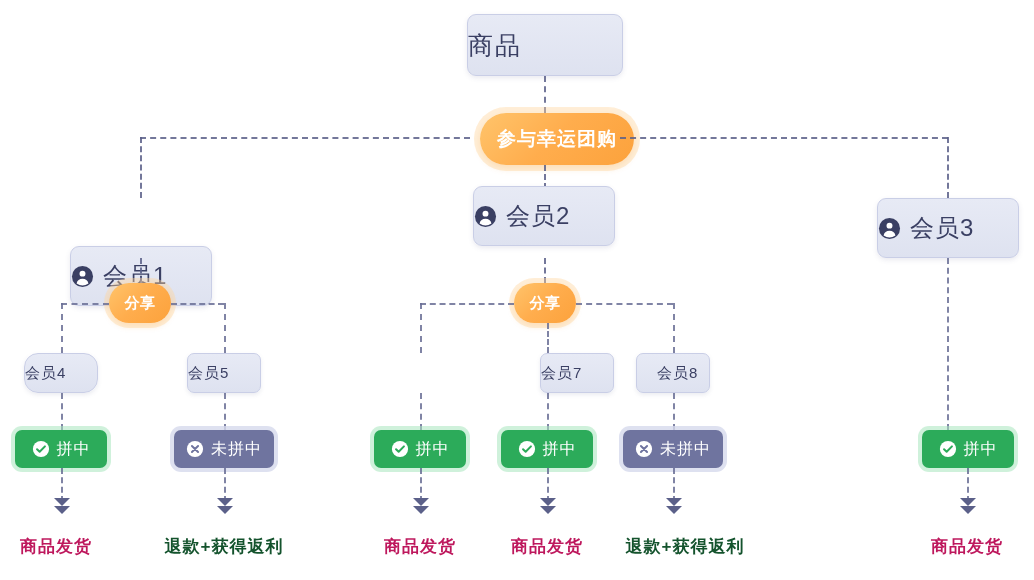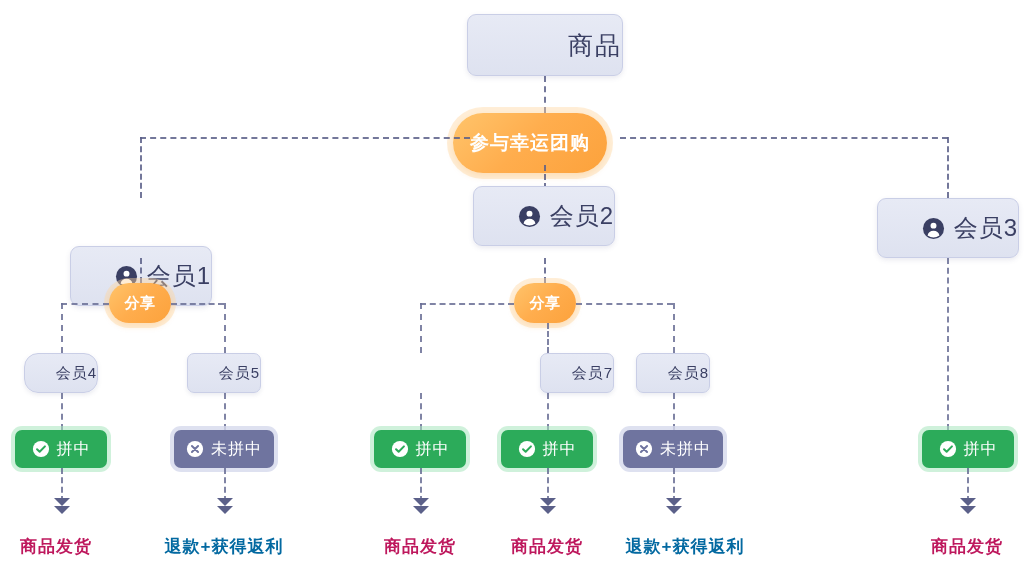--- a/index.html
+++ b/index.html
@@ -46,21 +46,21 @@
   }
   .arrow i.a1{top:0;}
   .arrow i.a2{top:8px;}
 
   
   .card{
     position:absolute;
     box-sizing:border-box;
     display:flex;
     align-items:center;
-    justify-content:flex-end;
+    justify-content:flex-start;
     gap:9px;
     background:linear-gradient(180deg,#e7eaf5 0%,#dee2f0 100%);
     border:1px solid #c9cee6;
     border-radius:9px;
     color:#3a3f63;
     box-shadow:0 2px 5px rgba(90,96,140,.13);
   }
   .card.product{
     left:467px;top:14px;width:156px;height:62px;
     font-size:25px;letter-spacing:2px;
@@ -88,21 +88,21 @@
     display:flex;
     align-items:center;
     justify-content:center;
     color:#ffffff;
     font-weight:bold;
     background:linear-gradient(135deg,#ffc46b 0%,#ffad4d 48%,#fca23c 100%);
     border-radius:999px;
     box-shadow:0 0 0 6px rgba(255,214,160,.42),0 3px 7px rgba(235,150,50,.28);
   }
   .pill.big{
-    left:453px;top:113px;width:154px;height:60px;
+    left:480px;top:113px;width:154px;height:52px;
     font-size:19px;letter-spacing:1px;
   }
   .pill.small{
     width:62px;height:40px;
     font-size:15px;letter-spacing:.5px;
     box-shadow:0 0 0 5px rgba(255,214,160,.42),0 3px 6px rgba(235,150,50,.26);
   }
 
   
   .badge{
@@ -133,21 +133,21 @@
   
   .outcome{
     position:absolute;
     text-align:center;
     font-size:17px;
     white-space:nowrap;
     transform:translateX(-50%);
     letter-spacing:1px;
   }
   .outcome.ship{color:#be185d;font-weight:bold;}
-  .outcome.refund{color:#0369a1;font-weight:bold;}
+  .outcome.refund{color:#14532d;font-weight:bold;}
 </style>
 </head>
 <body>
 
 <div id="stage">
 
   <div class="card product">
     <span>商品</span>
   </div>
 
@@ -213,21 +213,21 @@
 
   <div class="card submember" style="left:24px;top:353px;border-radius:14px;">
     <span>会员4</span>
   </div>
   <div class="card submember" style="left:187px;top:353px;">
     <span>会员5</span>
   </div>
   <div class="card submember" style="left:540px;top:353px;">
     <span>会员7</span>
   </div>
-  <div class="card submember" style="left:636px;top:353px;">
+  <div class="card submember" style="left:636px;top:353px;padding-left:20px;">
     <span>会员8</span>
   </div>
 
   <div class="vline thin" style="left:61px;top:393px;height:37px;"></div>
   <div class="vline thin" style="left:224px;top:393px;height:37px;"></div>
   <div class="vline thin" style="left:420px;top:393px;height:37px;"></div>
   <div class="vline thin" style="left:547px;top:393px;height:37px;"></div>
   <div class="vline thin" style="left:673px;top:393px;height:37px;"></div>
 
   <div class="vline thin" style="left:947px;top:258px;height:172px;"></div>

